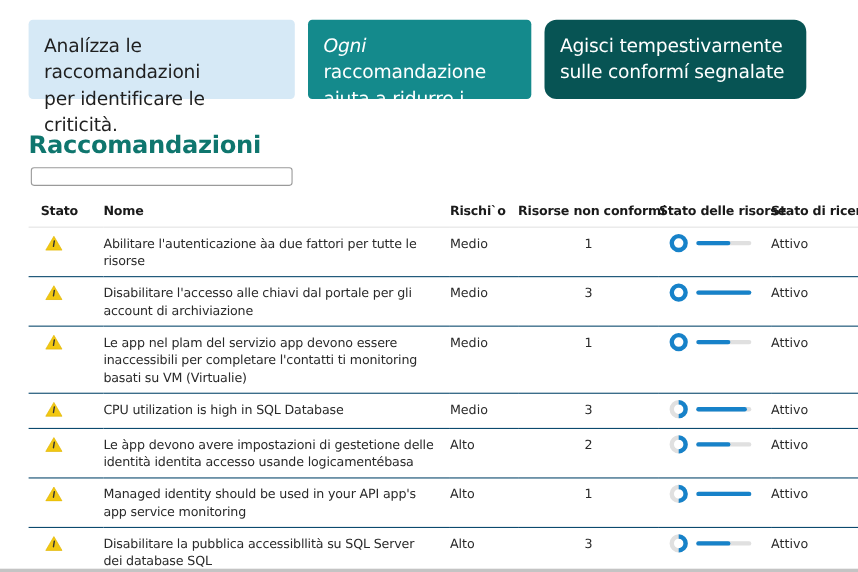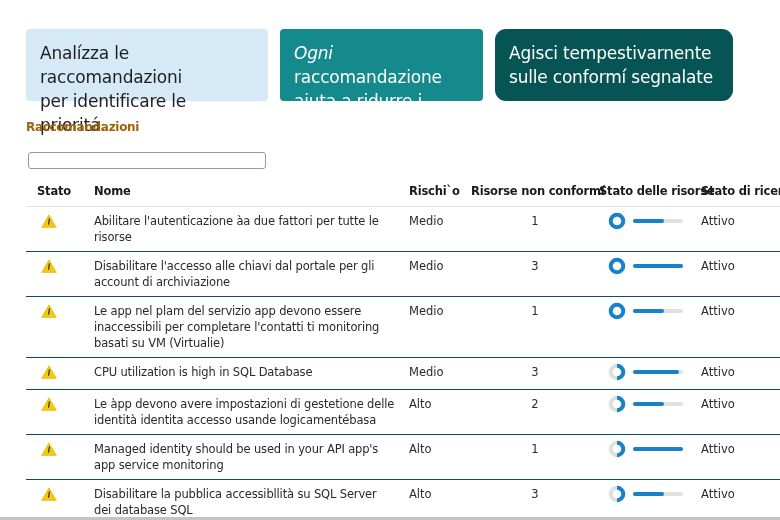--- a/index.html
+++ b/index.html
@@ -2,33 +2,33 @@
 <html><head>
 <meta charset="utf-8">
 <style>
   html, body { margin:0; padding:0; }
   body {
     width:780px; height:520px; overflow:hidden; position:relative;
     background:#ffffff;
     font-family:"DejaVu Sans", "Liberation Sans", sans-serif;
     color:#222;
   }
-  .cards { position:absolute; top:29px; left:26px; display:flex; gap:12px;align-items:center; }
+  .cards { position:absolute; top:18px; left:26px; display:flex; gap:12px;align-items:center; }
   .card {
     width:242px; height:72px; border-radius:4px; box-sizing:border-box;
     padding:12px 14px; font-size:17px; line-height:24px; letter-spacing:-0.2px;
   }
   .card.c1 { background:#d6e9f6; color:#1f1f1f; }
   .card.c2 { background:#148a8c; color:#ffffff; width:203px; }
   .card.c3 { background:#075454; color:#ffffff; width:238px;border-radius:11px; }
   .card .it { font-style:italic; }
 
   .title {
-    position:absolute; top:120px; left:26px; font-size:12px; font-weight:bold;
-    color:#a16207; letter-spacing:-0.3px;
+    position:absolute; top:120px; left:26px; font-size:22px; font-weight:bold;
+    color:#0f766e; letter-spacing:-0.3px;
   }
   .search {
     position:absolute; top:152px; left:28px; width:238px; height:17px;
     border:1px solid #9a9a9a; border-radius:3px; background:#fff; box-sizing:border-box;
     padding:0 4px; font-size:11px;
   }
 
   table {
     position:absolute; top:176px; left:26px; border-collapse:collapse;
     font-size:11.5px; color:#2a2a2a; table-layout:fixed; width:780px;
@@ -60,21 +60,21 @@
   .bottom-line {
     position:absolute; left:0; bottom:0; width:780px; height:3px; background:#c4c4c4;
   }
 </style>
 </head>
 <body>
 
 <div class="cards">
   <div class="card c1">
     <div>Analízza le raccomandazioni</div>
-    <div>per identificare le prioritá.</div>
+    <div>per identificare le criticità.</div>
   </div>
   <div class="card c2">
     <div><span class="it">Ogni</span><span> raccomandazione</span></div>
     <div>aiuta a ridurre i chiavi</div>
   </div>
   <div class="card c3">
     <div>Agisci tempestivarnente</div>
     <div>sulle conformí segnalate</div>
   </div>
 </div>

